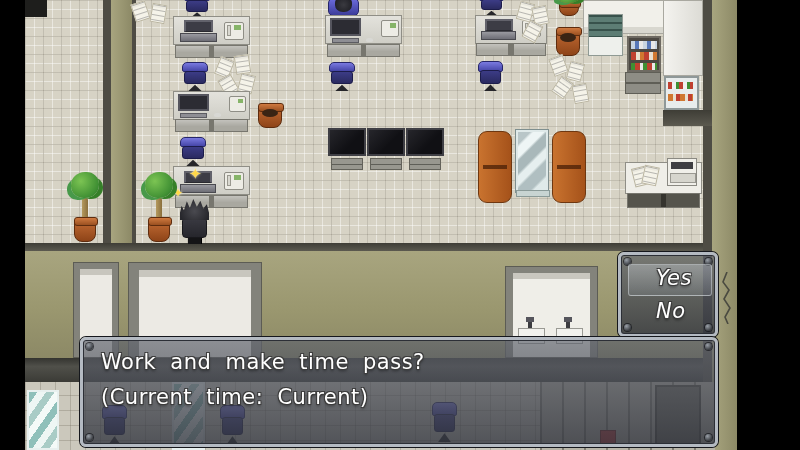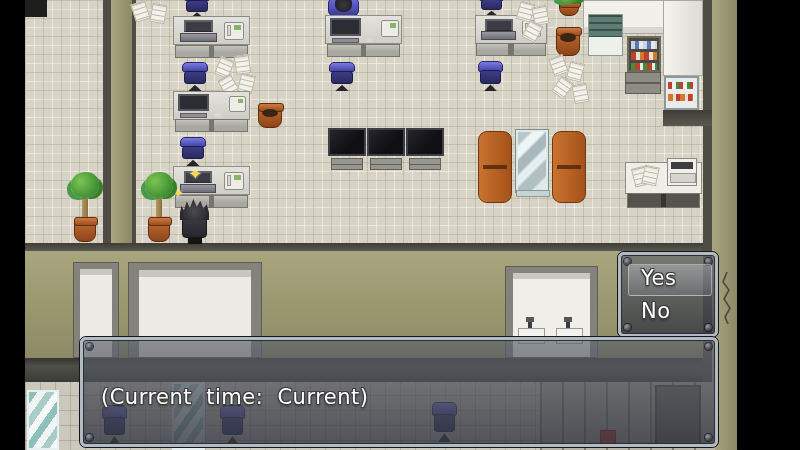--- a/index.html
+++ b/index.html
@@ -118,21 +118,21 @@
   
   .rpgwin { position:absolute; border:3px solid #b4bac2; border-radius:6px;
     background:linear-gradient(180deg, rgba(96,100,110,.68), rgba(52,55,64,.8));
     box-shadow:0 0 0 1px #15171c, inset 0 0 0 1px #2c2f36, inset 0 1px 0 rgba(255,255,255,.25);
   }
   .rpgtext { color:#fff; font-size:21px; letter-spacing:.5px; word-spacing:7px;
     text-shadow:1px 1px 0 #3c3c3c,-1px 1px 0 #3c3c3c,1px -1px 0 #3c3c3c,-1px -1px 0 #3c3c3c,0 2px 3px rgba(0,0,0,.55); }
   #msg-line1, #msg-line2 { position:absolute; left:18px; white-space:nowrap; }
   #msg-line1 { top:10px; }
   #msg-line2 { top:45px; }
-  .choice-opt { position:absolute; left:20px; white-space:nowrap; }
+  .choice-opt { position:absolute; left:35px; white-space:nowrap;font-style:italic; }
   .sel-cursor { position:absolute; left:7px; top:9px; width:84px; height:32px; border-radius:3px;
     background:linear-gradient(180deg, rgba(215,222,230,.34), rgba(150,158,168,.22));
     border:1px solid rgba(240,245,250,.4); }
   .sparkle { position:absolute; color:#ffd84a; font-size:15px; text-shadow:0 0 3px #fff2b0, 0 0 1px #fff; }
   .crack { position:absolute; }
 </style>
 </head>
 <body>
 
 <div id="stage">
@@ -383,17 +383,18 @@
       <div class="sel-cursor"></div>
       <div class="rpgtext choice-opt" style="top:11px;">Yes</div>
       <div class="rpgtext choice-opt" style="top:44px;">No</div>
     </div>
 
     <div class="rpgwin" id="msgwin" style="left:55px;top:337px;width:638px;height:110px;z-index:40;">
       <div class="screw" style="left:3px;top:3px;"></div>
       <div class="screw" style="right:3px;top:3px;"></div>
       <div class="screw" style="left:3px;bottom:3px;"></div>
       <div class="screw" style="right:3px;bottom:3px;"></div>
+      <div class="rpgtext" id="msg-line1">Work and make time pass?</div>
       <div class="rpgtext" id="msg-line2">(Current time: Current)</div>
     </div>
 
   </div>
 </div>
 
 </body></html>

